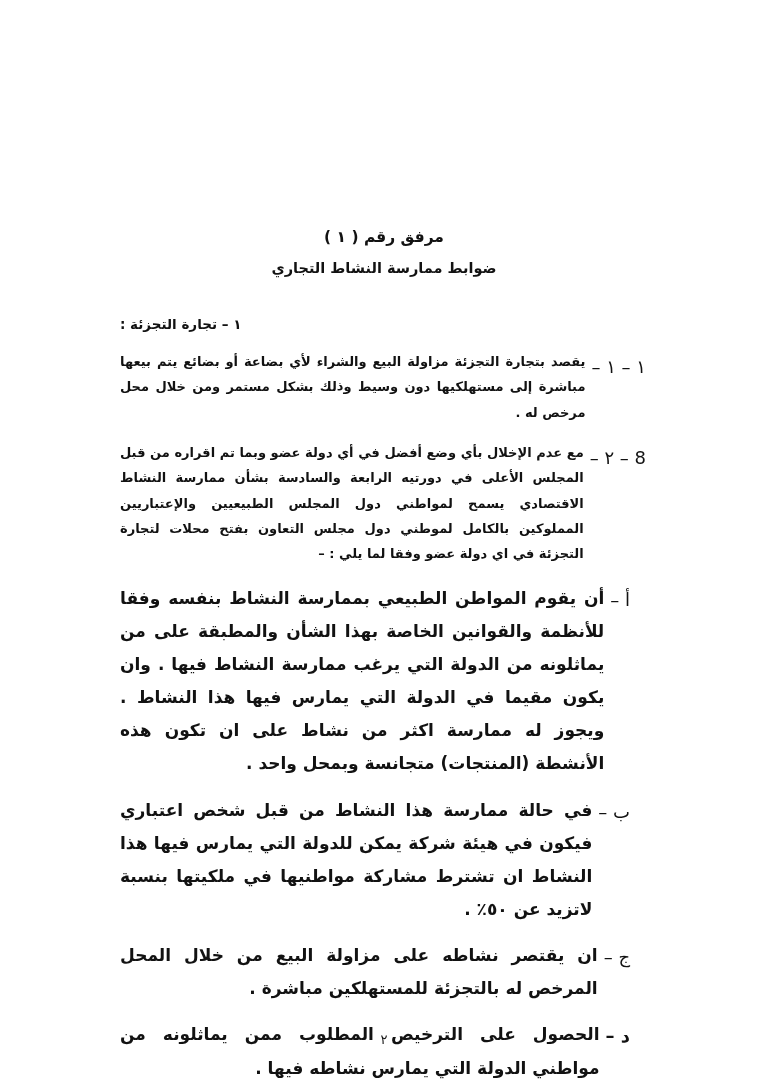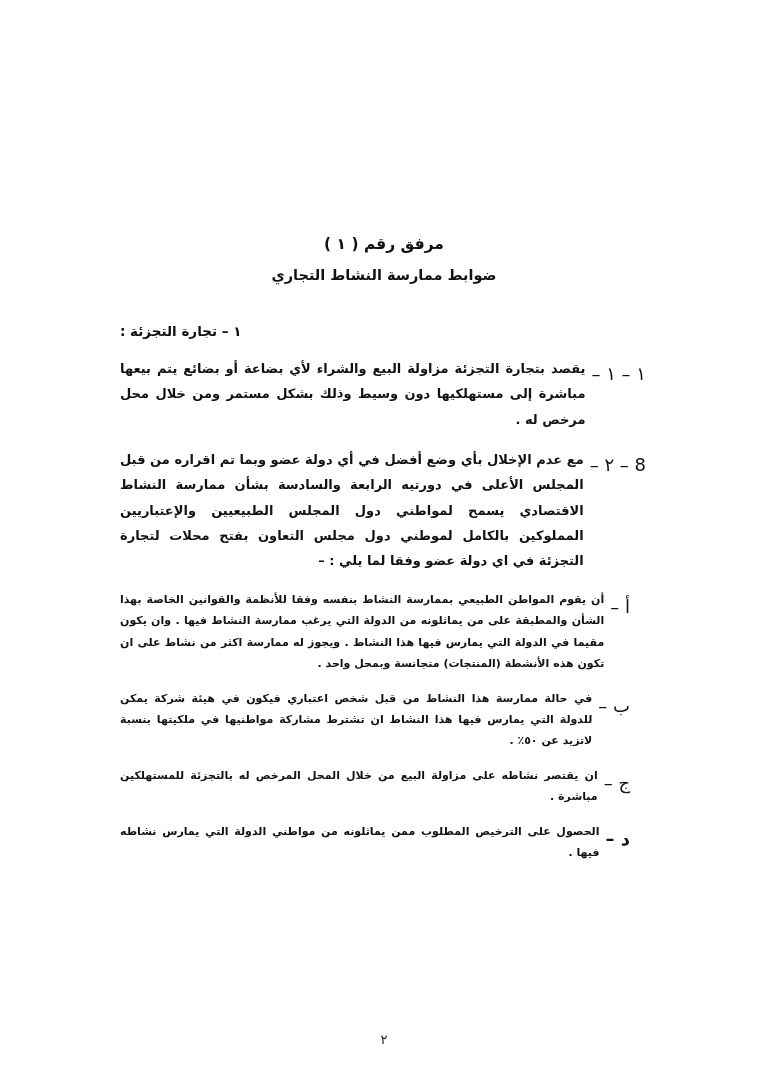--- a/index.html
+++ b/index.html
@@ -20,21 +20,21 @@
     height: 1085px;
     box-sizing: border-box;
     padding: 228px 120px 40px 120px;
     position: relative;
   }
   .doc-title {
     text-align: center;
     font-size: 15.5px;
     font-weight: bold;
     letter-spacing: 0.5px;
-    margin: 7px 0 14px 0;
+    margin: 0 0 14px 0;
     direction: rtl;
   }
   .doc-subtitle {
     text-align: center;
     font-size: 14.5px;
     font-weight: bold;
     letter-spacing: 0.4px;
     margin: 0 0 40px 0;
     direction: rtl;
   }
@@ -67,21 +67,21 @@
     text-align: justify;
     text-justify: inter-word;
     direction: rtl;
     font-weight: bold;
   }
   .clause.sub {
     margin-right: 16px;
     margin-bottom: 13px;
   }
   .clause.sub .clause-body {
-    font-size: 11px;
+    font-size: 17px;
     line-height: 1.95;
   }
   .clause.bold .clause-body,
   .clause.bold .clause-marker {
     font-weight: bold;
   }
   .page-number {
     position: absolute;
     bottom: 38px;
     left: 0;

